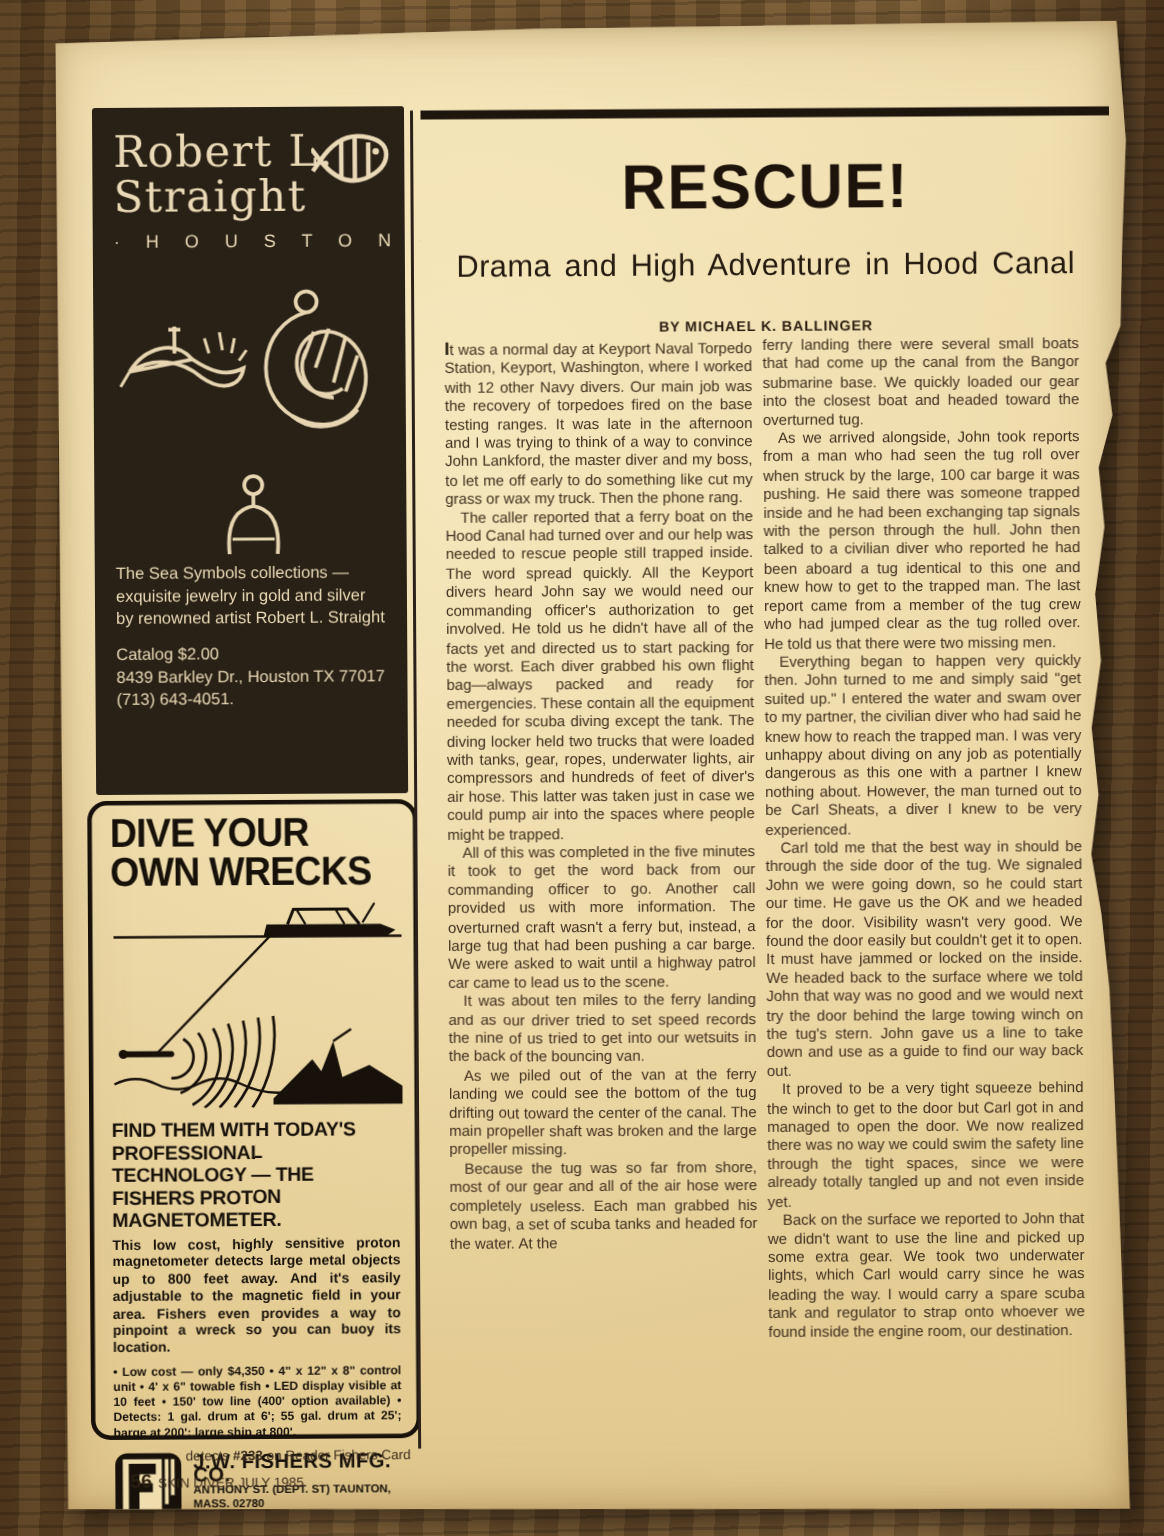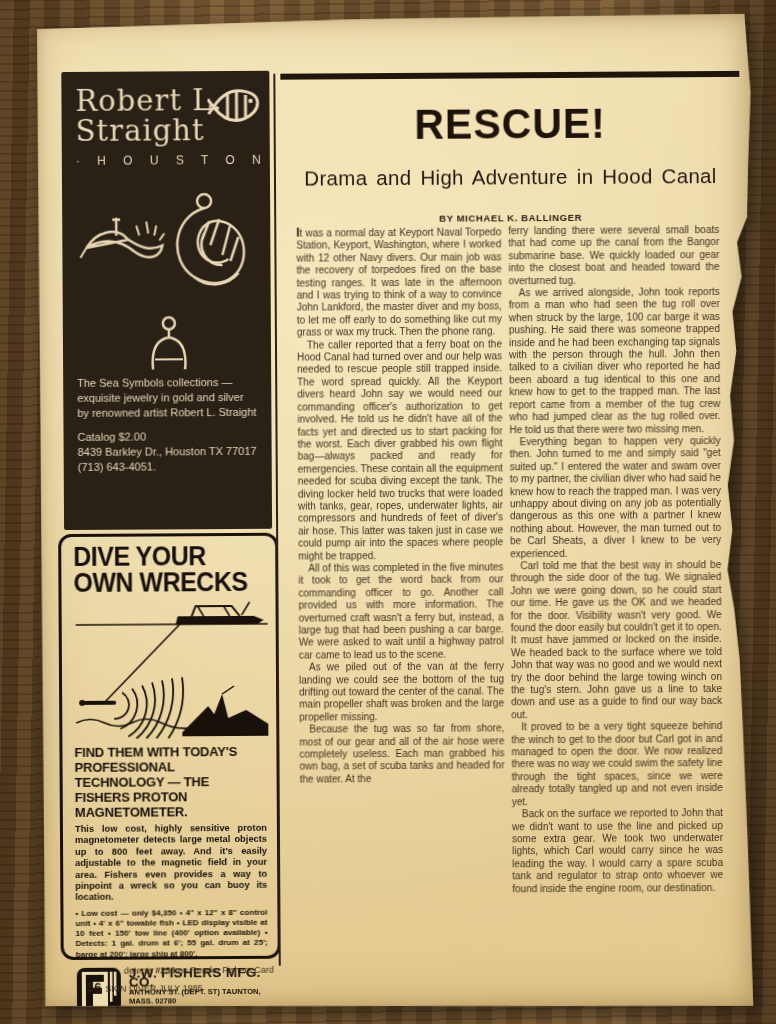--- a/index.html
+++ b/index.html
@@ -176,20 +176,21 @@
     <div class="abs vrule"></div>
     <div class="abs topbar"></div>
     <div class="abs art-title">RESCUE!</div>
     <div class="abs art-subtitle">Drama and High Adventure in Hood Canal</div>
     <div class="abs art-byline">BY MICHAEL K. BALLINGER</div>
 
     <div class="abs col col1">
       <p class="noindent"><span class="lead">I</span><span>t was a normal day at Keyport Naval Torpedo Station, Keyport, Washington, where I worked with 12 other Navy divers. Our main job was the recovery of torpedoes fired on the base testing ranges. It was late in the afternoon and I was trying to think of a way to convince John Lankford, the master diver and my boss, to let me off early to do something like cut my grass or wax my truck. Then the phone rang.</span></p>
       <p>The caller reported that a ferry boat on the Hood Canal had turned over and our help was needed to rescue people still trapped inside. The word spread quickly. All the Keyport divers heard John say we would need our commanding officer's authorization to get involved. He told us he didn't have all of the facts yet and directed us to start packing for the worst. Each diver grabbed his own flight bag—always packed and ready for emergencies. These contain all the equipment needed for scuba diving except the tank. The diving locker held two trucks that were loaded with tanks, gear, ropes, underwater lights, air compressors and hundreds of feet of diver's air hose. This latter was taken just in case we could pump air into the spaces where people might be trapped.</p>
       <p>All of this was completed in the five minutes it took to get the word back from our commanding officer to go. Another call provided us with more information. The overturned craft wasn't a ferry but, instead, a large tug that had been pushing a car barge. We were asked to wait until a highway patrol car came to lead us to the scene.</p>
+      <p>It was about ten miles to the ferry landing and as our driver tried to set speed records the nine of us tried to get into our wetsuits in the back of the bouncing van.</p>
       <p>As we piled out of the van at the ferry landing we could see the bottom of the tug drifting out toward the center of the canal. The main propeller shaft was broken and the large propeller missing.</p>
       <p>Because the tug was so far from shore, most of our gear and all of the air hose were completely useless. Each man grabbed his own bag, a set of scuba tanks and headed for the water. At the</p>
     </div>
 
     <div class="abs col col2">
       <p class="noindent">ferry landing there were several small boats that had come up the canal from the Bangor submarine base. We quickly loaded our gear into the closest boat and headed toward the overturned tug.</p>
       <p>As we arrived alongside, John took reports from a man who had seen the tug roll over when struck by the large, 100 car barge it was pushing. He said there was someone trapped inside and he had been exchanging tap signals with the person through the hull. John then talked to a civilian diver who reported he had been aboard a tug identical to this one and knew how to get to the trapped man. The last report came from a member of the tug crew who had jumped clear as the tug rolled over. He told us that there were two missing men.</p>
       <p>Everything began to happen very quickly then. John turned to me and simply said "get suited up." I entered the water and swam over to my partner, the civilian diver who had said he knew how to reach the trapped man. I was very unhappy about diving on any job as potentially dangerous as this one with a partner I knew nothing about. However, the man turned out to be Carl Sheats, a diver I knew to be very experienced.</p>
       <p>Carl told me that the best way in should be through the side door of the tug. We signaled John we were going down, so he could start our time. He gave us the OK and we headed for the door. Visibility wasn't very good. We found the door easily but couldn't get it to open. It must have jammed or locked on the inside. We headed back to the surface where we told John that way was no good and we would next try the door behind the large towing winch on the tug's stern. John gave us a line to take down and use as a guide to find our way back out.</p>
       <p>It proved to be a very tight squeeze behind the winch to get to the door but Carl got in and managed to open the door. We now realized there was no way we could swim the safety line through the tight spaces, since we were already totally tangled up and not even inside yet.</p>

